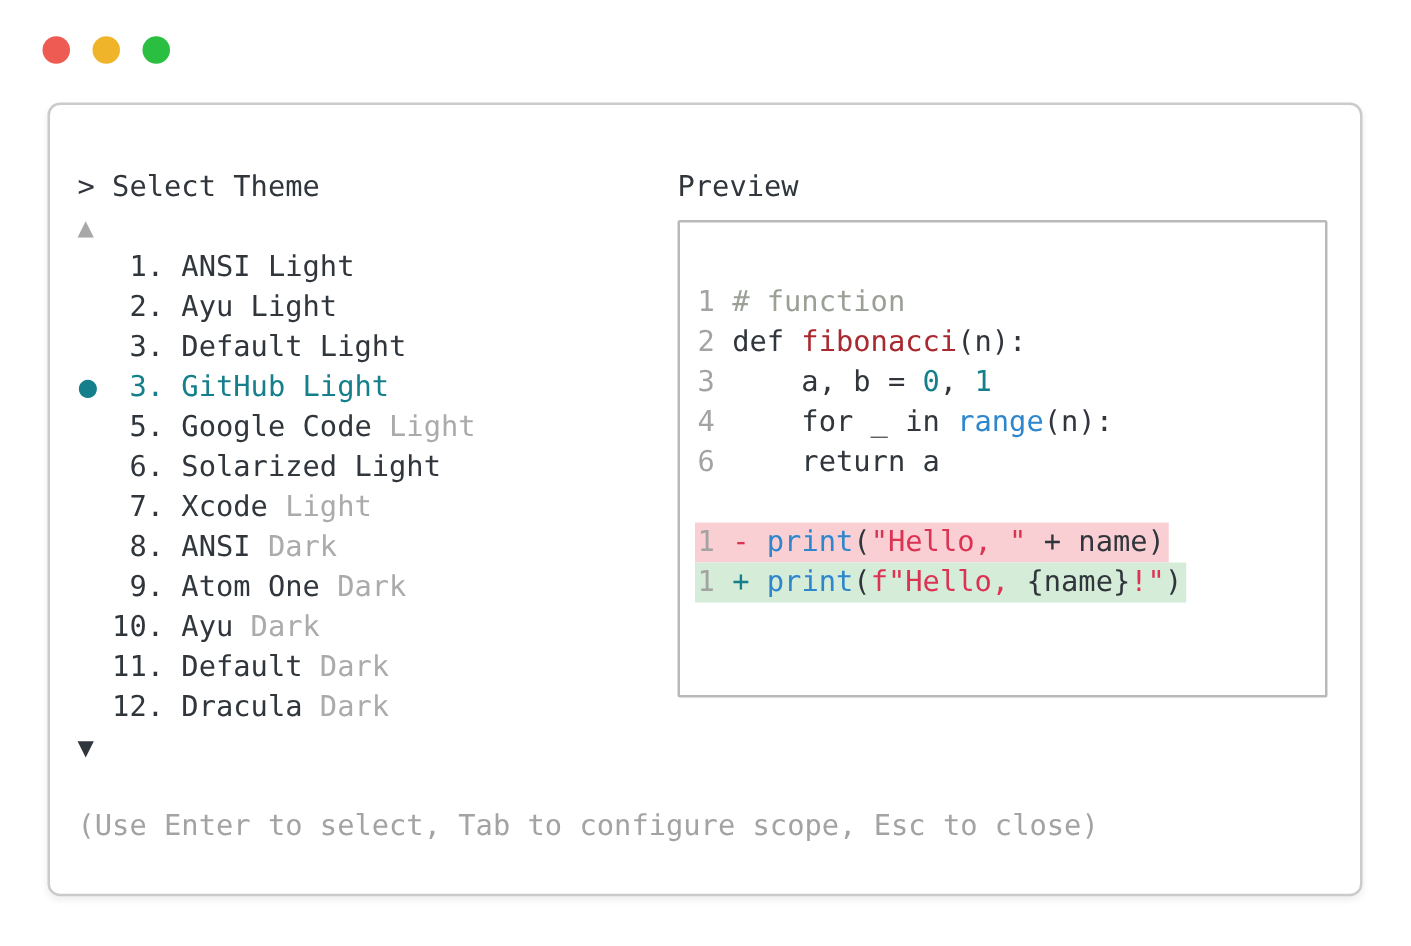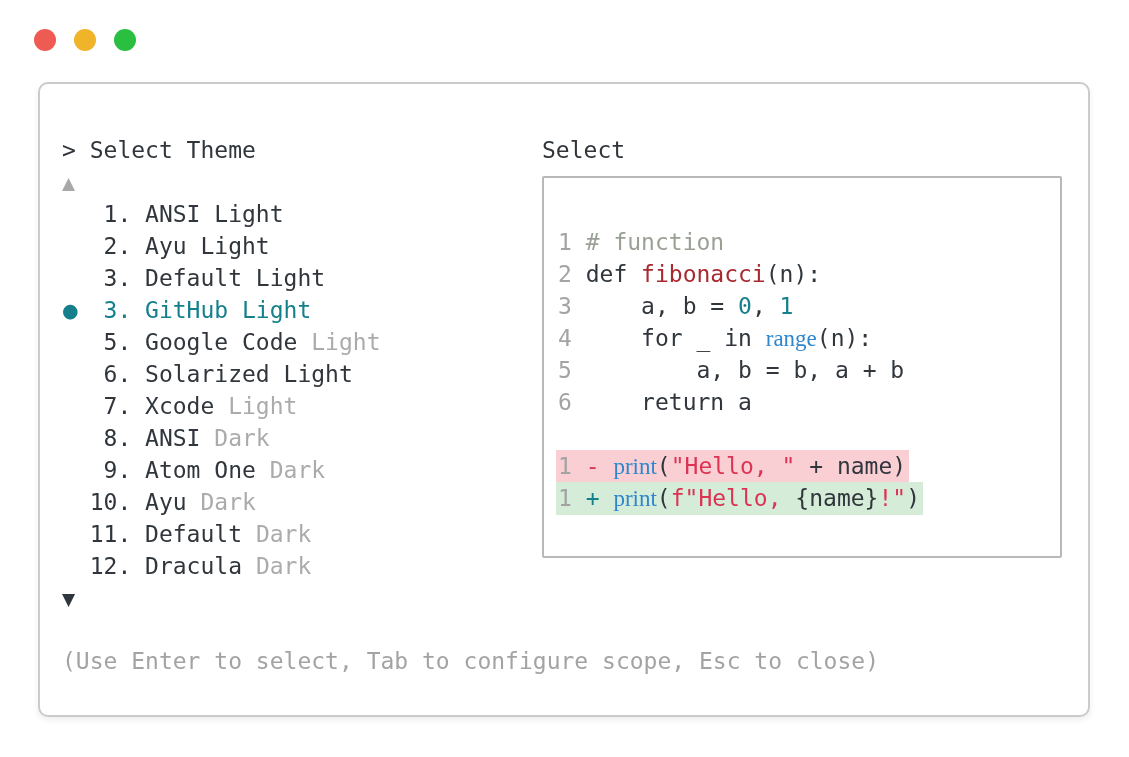--- a/index.html
+++ b/index.html
@@ -61,21 +61,21 @@
     background: #ffffff;
     padding: 48px 0 0 14px;
     overflow: hidden;
   }
 
   .tok-ln      { color: #a3a3a3; }
   .tok-fg      { color: #30363c; }
   .tok-comment { color: #9aa096; }
   .tok-func    { color: #a8292f; }
   .tok-number  { color: #15808b; }
-  .tok-blue    { color: #2e86cd; font-family: Liberation Serif, serif; }
+  .tok-blue    { color: #2e86cd; }
   .tok-string  { color: #dc3353; }
 
   .diff { display: inline-block; padding: 0 3px 0 2px; margin-left: -2px; }
   .diff.removed { background: #f9cfd4; }
   .diff.added   { background: #d5ecd9; }
 </style>
 </head>
 <body>
 
 <div class="stage">
@@ -107,28 +107,27 @@
         <div class="line theme-row"><span class="main">  11. Default </span><span class="dim">Dark</span></div>
         <div class="line theme-row"><span class="main">  12. Dracula </span><span class="dim">Dark</span></div>
       </div>
 
       <div class="line scroll-ind scroll-down"><span class="glyph">▼</span></div>
 
       <div class="line footer-hint">(Use Enter to select, Tab to configure scope, Esc to close)</div>
     </div>
 
     <div class="right-col">
-      <div class="line preview-label">Select</div>
+      <div class="line preview-label">Preview</div>
 
       <div class="preview-box">
         <div class="line"><span class="tok-ln">1 </span><span class="tok-comment"># function</span></div>
         <div class="line"><span class="tok-ln">2 </span><span class="tok-fg">def </span><span class="tok-func">fibonacci</span><span class="tok-fg">(n):</span></div>
         <div class="line"><span class="tok-ln">3 </span><span class="tok-fg">    a, b = </span><span class="tok-number">0</span><span class="tok-fg">, </span><span class="tok-number">1</span></div>
         <div class="line"><span class="tok-ln">4 </span><span class="tok-fg">    for _ in </span><span class="tok-blue">range</span><span class="tok-fg">(n):</span></div>
-        <div class="line"><span class="tok-ln">5 </span><span class="tok-fg">        a, b = b, a + b</span></div>
         <div class="line"><span class="tok-ln">6 </span><span class="tok-fg">    return a</span></div>
         <div class="line"></div>
         <div class="line"><span class="diff removed"><span class="tok-ln">1 </span><span class="tok-string">- </span><span class="tok-blue">print</span><span class="tok-fg">(</span><span class="tok-string">"Hello, "</span><span class="tok-fg"> + name)</span></span></div>
         <div class="line"><span class="diff added"><span class="tok-ln">1 </span><span class="tok-number">+ </span><span class="tok-blue">print</span><span class="tok-fg">(</span><span class="tok-string">f"Hello, </span><span class="tok-fg">{name}</span><span class="tok-string">!"</span><span class="tok-fg">)</span></span></div>
       </div>
     </div>
 
   </div>
 </div>
 

